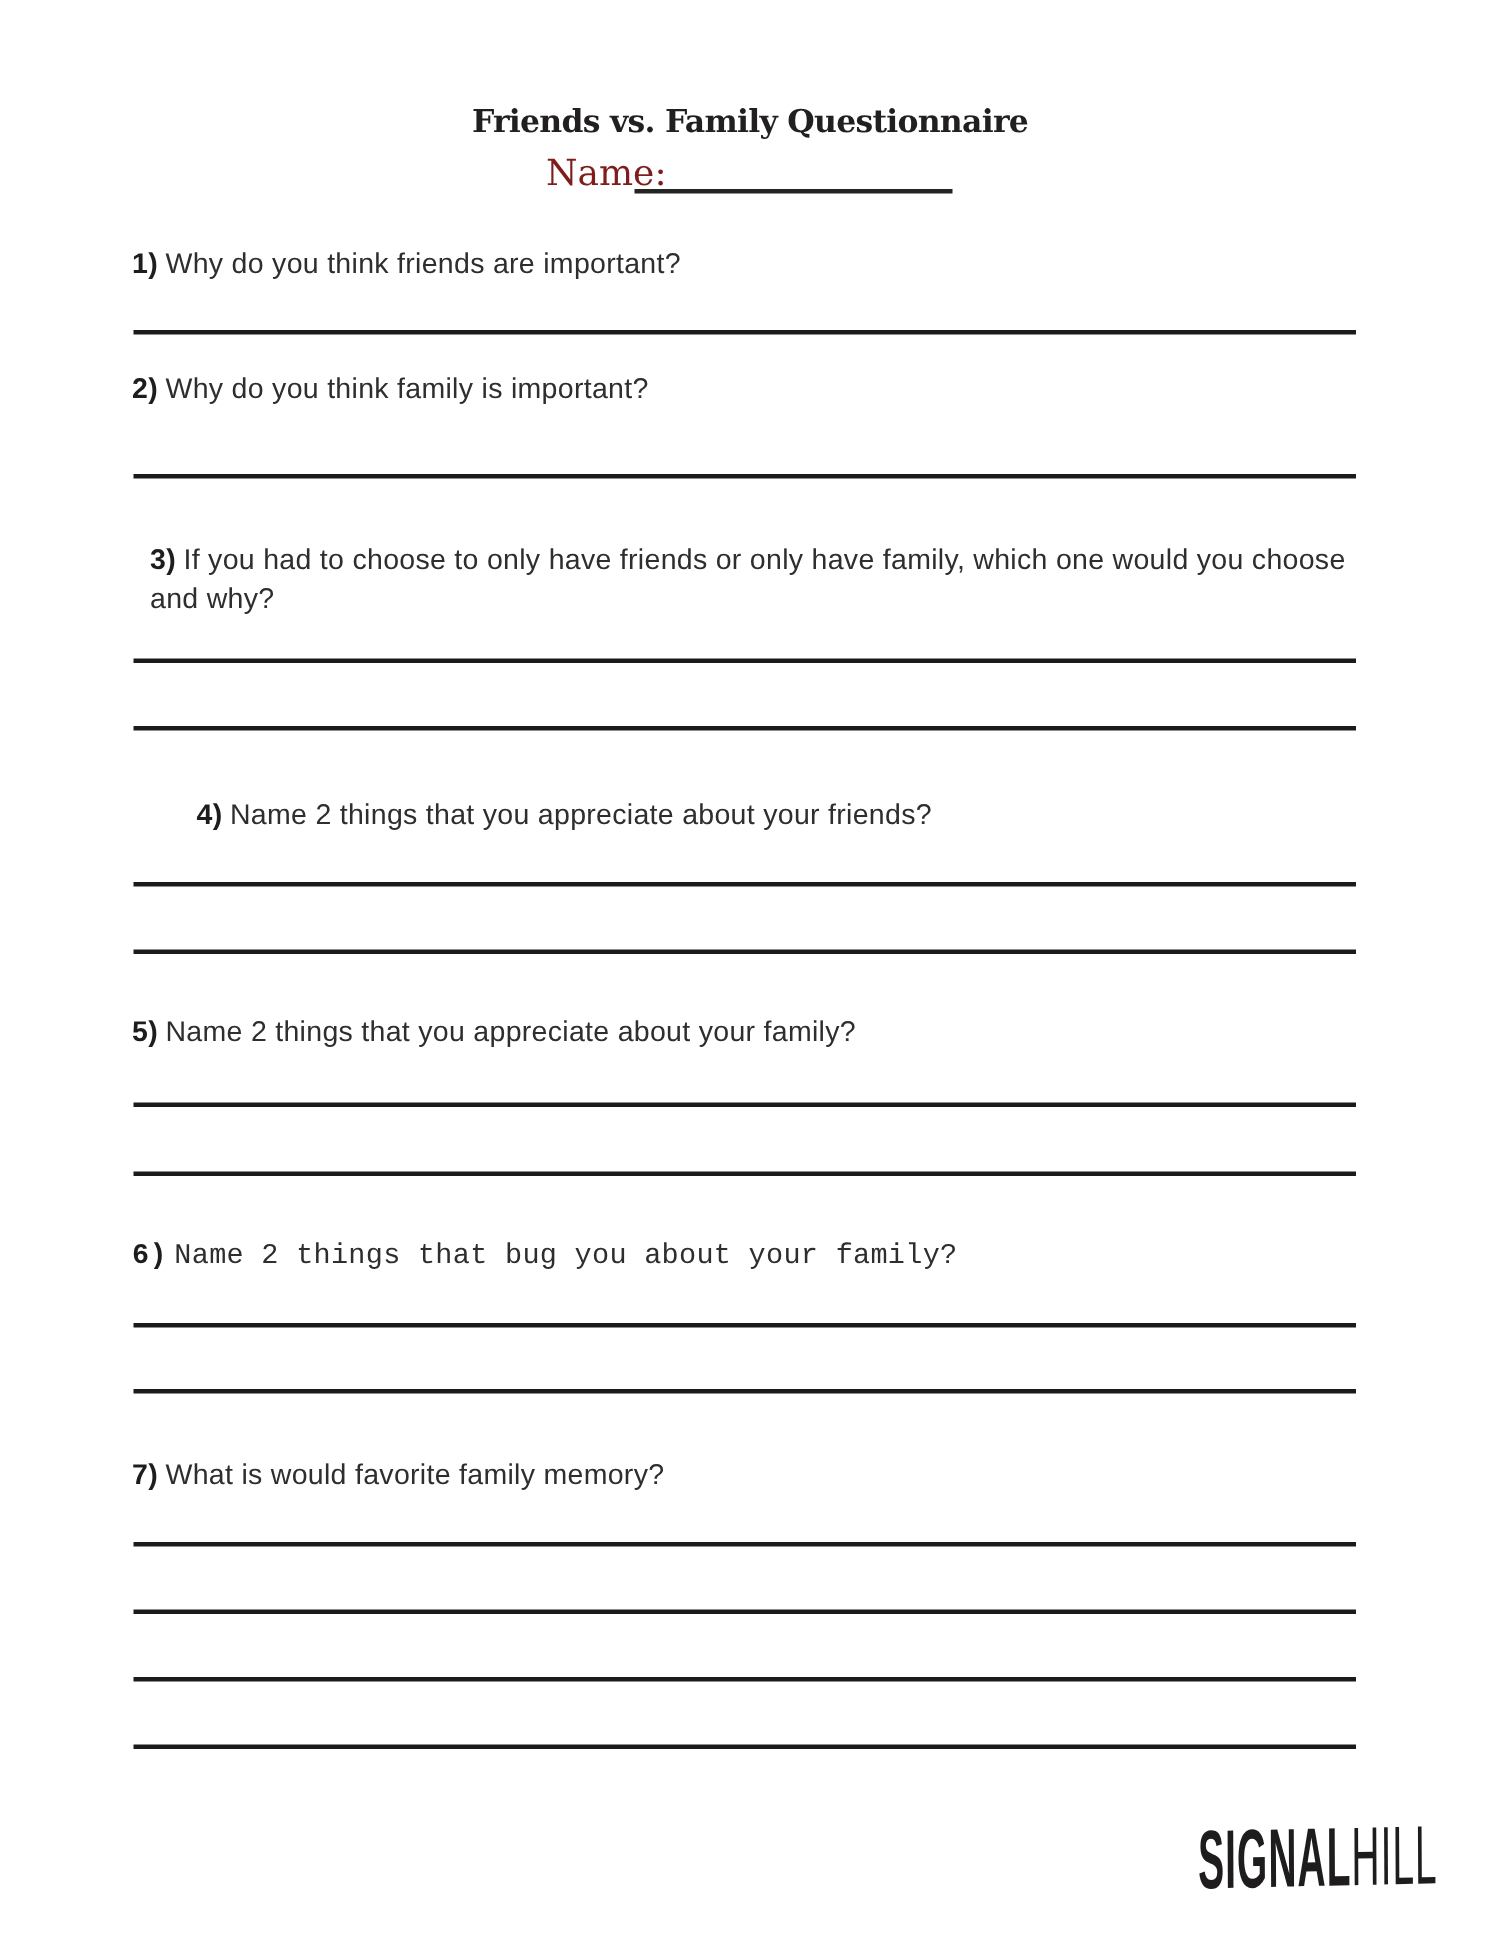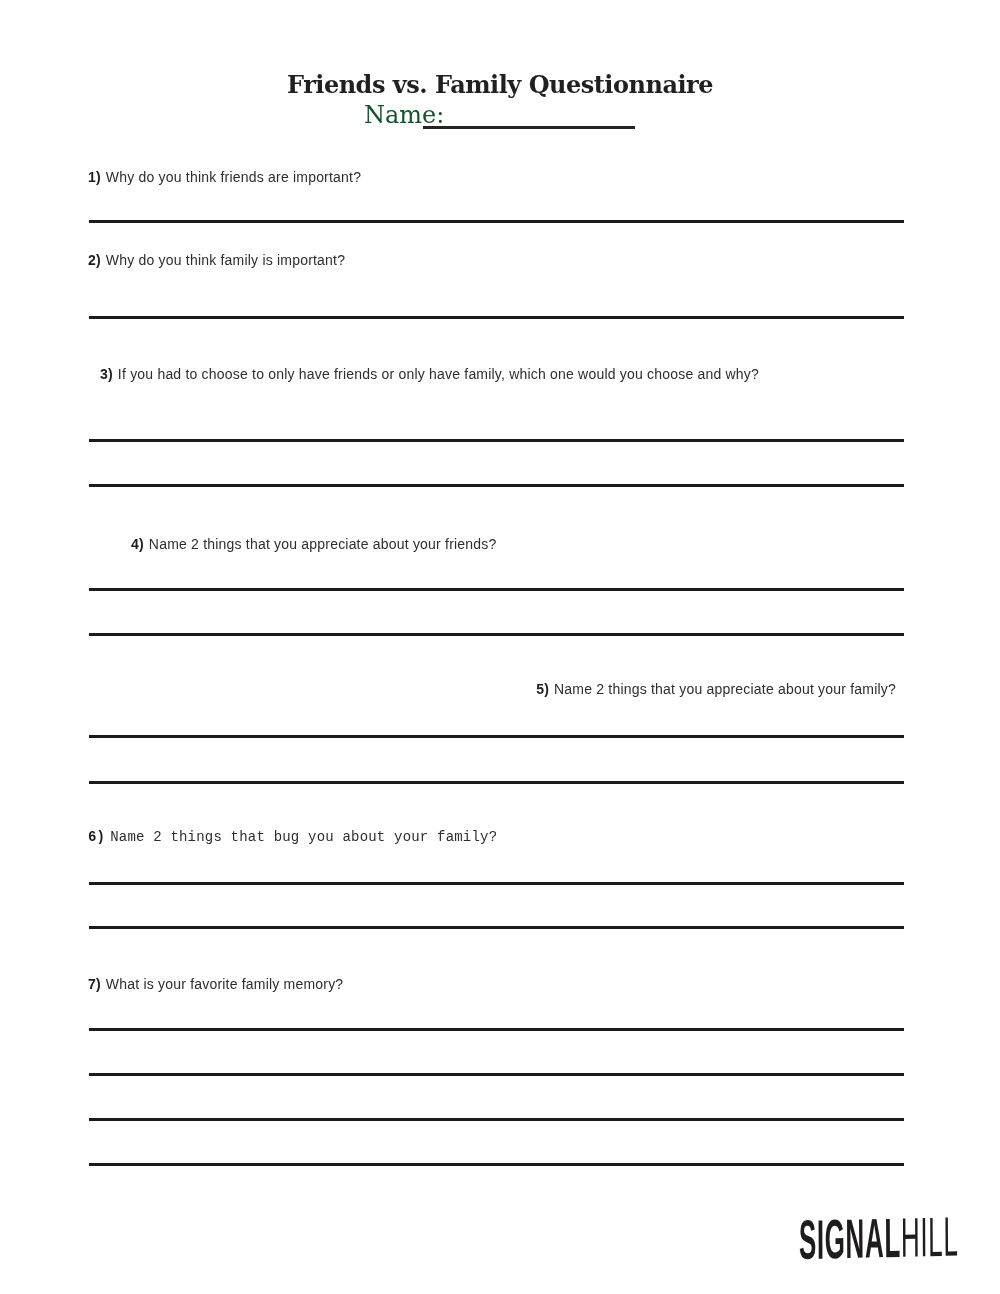--- a/index.html
+++ b/index.html
@@ -13,43 +13,43 @@
   .page {
     position: absolute; inset: 0;
     background: #ffffff;
   }
   .title {
     position: absolute;
     top: 54px; left: 0; width: 1000px;
     text-align: center;
     font-family: "DejaVu Serif", serif;
     font-weight: 700;
-    font-size: 24px;
+    font-size: 21px;
     letter-spacing: -0.5px;
     color: #221f20;
   }
   .name-row-label {
     position: absolute;
     top: 101px; left: 364px;
     font-family: "DejaVu Serif", serif;
     font-weight: 400;
     font-size: 24px;
-    color: #14532d;
+    color: #7f1d1d;
   }
   .name-line {
     position: absolute;
     top: 126px; left: 423px;
     width: 212px; height: 3px;
     background: #242424;
   }
   .question {
     position: absolute;
     left: 88px;
     width: 808px;
-    font-size: 14px;
+    font-size: 19px;
     line-height: 26px;
     letter-spacing: 0.2px;
     color: #2e2e2e;
   }
   .qnum {
     font-weight: 700;
     color: #1d1d1d;
     margin-right: 5px;
   }
   .answer-line {
@@ -87,27 +87,27 @@
       <div class="question" style="top: 164px;"><span class="qnum">1)</span><span>Why do you think friends are important?</span></div>
       <div class="answer-line" style="top: 220px;"></div>
       <div class="question" style="top: 247px;"><span class="qnum">2)</span><span>Why do you think family is important?</span></div>
       <div class="answer-line" style="top: 316px;"></div>
       <div class="question" style="top: 361px; margin-left: 12px;"><span class="qnum">3)</span><span>If you had to choose to only have friends or only have family, which one would you choose and why?</span></div>
       <div class="answer-line" style="top: 439px;"></div>
       <div class="answer-line" style="top: 484px;"></div>
       <div class="question" style="top: 531px; margin-left: 43px;"><span class="qnum">4)</span><span>Name 2 things that you appreciate about your friends?</span></div>
       <div class="answer-line" style="top: 588px;"></div>
       <div class="answer-line" style="top: 633px;"></div>
-      <div class="question" style="top: 676px; text-align: right;"><span class="qnum">5)</span><span>Name 2 things that you appreciate about your family?</span></div>
+      <div class="question" style="top: 676px;"><span class="qnum">5)</span><span>Name 2 things that you appreciate about your family?</span></div>
       <div class="answer-line" style="top: 735px;"></div>
       <div class="answer-line" style="top: 781px;"></div>
       <div class="question" style="top: 824px; font-family: Liberation Mono, monospace;"><span class="qnum">6)</span><span>Name 2 things that bug you about your family?</span></div>
       <div class="answer-line" style="top: 882px;"></div>
       <div class="answer-line" style="top: 926px;"></div>
-      <div class="question" style="top: 971px;"><span class="qnum">7)</span><span>What is your favorite family memory?</span></div>
+      <div class="question" style="top: 971px;"><span class="qnum">7)</span><span>What is would favorite family memory?</span></div>
       <div class="answer-line" style="top: 1028px;"></div>
       <div class="answer-line" style="top: 1073px;"></div>
       <div class="answer-line" style="top: 1118px;"></div>
       <div class="answer-line" style="top: 1163px;"></div>
     </div>
 
   <div class="logo">
     <span class="logo-signal">SIGNAL</span><span class="logo-hill">HILL</span>
   </div>
 

